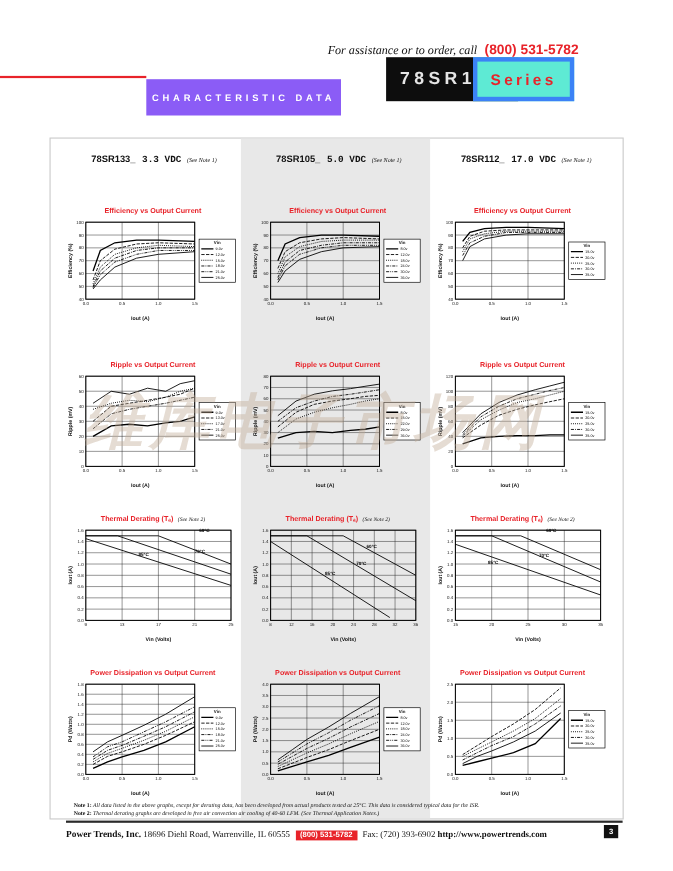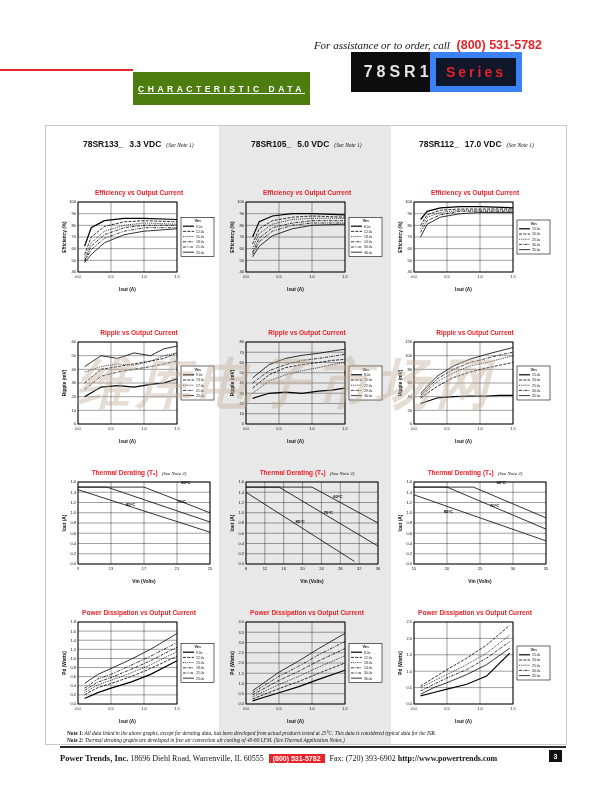--- a/index.html
+++ b/index.html
@@ -1,42 +1,42 @@
 <!DOCTYPE html>
 <html><head>
 <meta charset="utf-8">
 <style>
   html,body{margin:0;padding:0;}
   body{width:612px;height:792px;position:relative;background:#ffffff;
        font-family:"Liberation Serif",serif;overflow:hidden;}
   
-  .assist{position:absolute;top:38px;left:16px;width:526px;text-align:right;
+  .assist{position:absolute;top:38px;left:0;width:526px;text-align:right;
           font-size:11px;font-style:italic;color:#111;white-space:nowrap;}
   .assist .phone{font-style:normal;font-weight:bold;color:#e8232a;
                  font-size:12.5px;font-family:"Liberation Sans",sans-serif;margin-left:4px;}
   .redline{position:absolute;left:0;top:69px;width:133px;height:2px;background:#e8232a;}
-  .banner{position:absolute;left:133px;top:72px;width:177px;height:33px;background:#4d7c0f;
+  .banner{position:absolute;left:133px;top:72px;width:177px;height:33px;background:#8b5cf6;
           color:#fff;font-family:"Liberation Sans",sans-serif;font-weight:bold;
-          font-size:8.5px;letter-spacing:3.5px;display:flex;align-items:center;justify-content:center;text-decoration:underline;}
+          font-size:8.5px;letter-spacing:3.5px;display:flex;align-items:center;justify-content:center;}
   .blackbox{position:absolute;left:310px;top:52px;width:120px;height:40px;background:#0d0d0d;
           color:#e5e5e5;font-family:"Liberation Sans",sans-serif;font-weight:bold;
           font-size:16px;letter-spacing:4px;display:flex;align-items:center;justify-content:center;margin-left:41px;}
-  .whitebox{position:absolute;left:430px;top:52px;width:92px;height:40px;background:#0f172a;
-          border:6px solid #3b82f6;box-sizing:border-box;color:#e8232a;
+  .whitebox{position:absolute;left:430px;top:52px;width:92px;height:40px;background:#5eead4;
+          border:4px solid #3b82f6;box-sizing:border-box;color:#e8232a;
           font-family:"Liberation Sans",sans-serif;font-weight:bold;font-size:14px;
           letter-spacing:3px;display:flex;align-items:center;justify-content:center;}
   
   .content{position:absolute;left:45px;top:125px;width:522px;height:620px;
            border:1px solid #c9c9c9;box-sizing:border-box;background:#fff;}
   .graybg{position:absolute;left:173px;top:0;width:172px;height:618px;background:#e8e8e8;}
   .column{position:absolute;top:13px;width:156px;}
   .col0{left:15px;} .col1{left:183px;} .col2{left:351px;}
   .col-header{font-family:"Liberation Sans",sans-serif;font-weight:bold;font-size:8.5px;
               color:#111;white-space:nowrap;padding-left:22px;height:12px;}
-  .col-header .volt{margin-left:6px;}
+  .col-header .volt{margin-left:6px;font-family:Liberation Mono, monospace;}
   .col-header .hnote{font-family:"Liberation Serif",serif;font-weight:normal;
                      font-size:5.5px;margin-left:5px;font-style:italic;}
   .charts{position:relative;height:578px;margin-top:6px;}
   .chart-block{position:absolute;left:0;width:156px;}
   .chart-title{font-family:"Liberation Sans",sans-serif;font-weight:bold;font-size:6.5px;
                color:#e8232a;text-align:center;margin-bottom:2px;white-space:nowrap;}
   .chart-note{color:#111;font-weight:normal;font-family:"Liberation Serif",serif;
               font-size:5px;font-style:italic;margin-left:4px;}
   svg text{font-family:"Liberation Sans",sans-serif;}
   

